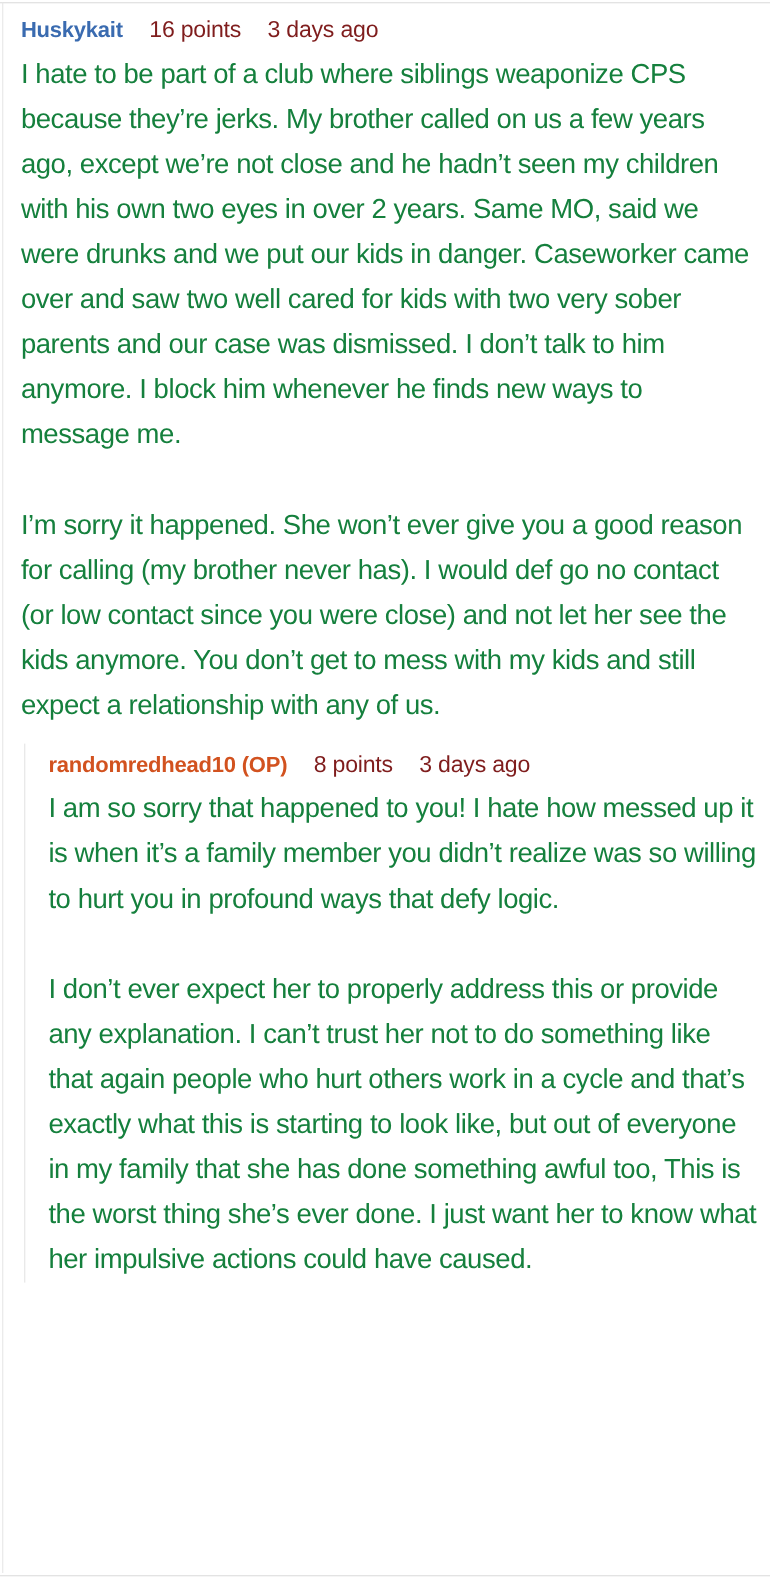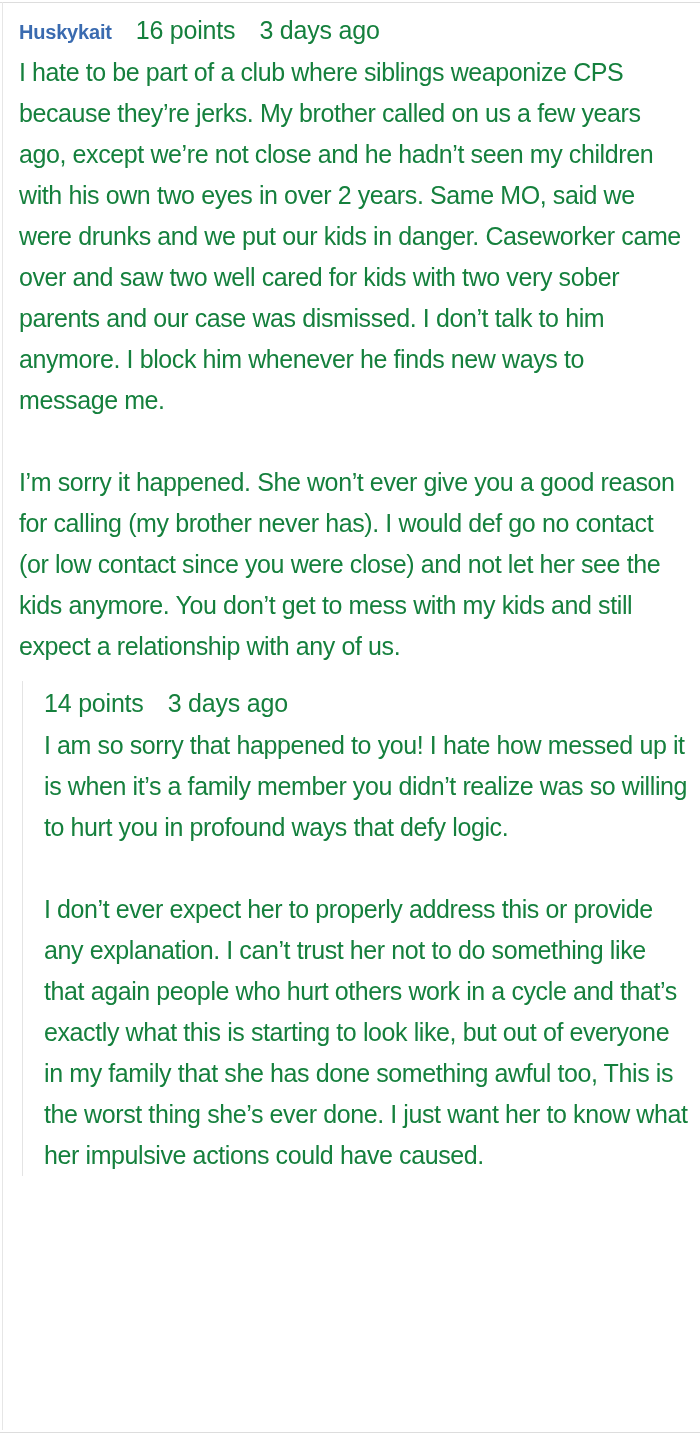--- a/index.html
+++ b/index.html
@@ -35,22 +35,22 @@
   .author {
     font-weight:bold;
     font-size:20px;
     text-decoration:none;
     cursor:pointer;
     letter-spacing:-0.2px;
   }
   .author.blue { color:#3a6bb0; }
   .author.orange { color:#d2521f; }
   .meta {
-    font-size:25px;
-    color:#15803d;
+    font-size:21px;
+    color:#7f1d1d;
     letter-spacing:-0.2px;
   }
   .comment-body {
     font-size:25px;
     line-height:41px;
     color:#15803d;
     letter-spacing:-0.4px;
     white-space:pre-line;
     font-stretch:condensed;
   }
@@ -75,21 +75,22 @@
         <span class="meta">16 points</span>
         <span class="meta">3 days ago</span>
       </div>
       <div class="comment-body">I hate to be part of a club where siblings weaponize CPS because they’re jerks. My brother called on us a few years ago, except we’re not close and he hadn’t seen my children with his own two eyes in over 2 years. Same MO, said we were drunks and we put our kids in danger. Caseworker came over and saw two well cared for kids with two very sober parents and our case was dismissed. I don’t talk to him anymore. I block him whenever he finds new ways to message me.
 
 I’m sorry it happened. She won’t ever give you a good reason for calling (my brother never has). I would def go no contact (or low contact since you were close) and not let her see the kids anymore. You don’t get to mess with my kids and still expect a relationship with any of us.</div>
     </div>
 
     <div class="reply">
       <div class="comment-header">
-        <span class="meta">14 points</span>
+        <a class="author orange">randomredhead10 (OP)</a>
+        <span class="meta">8 points</span>
         <span class="meta">3 days ago</span>
       </div>
       <div class="comment-body">I am so sorry that happened to you! I hate how messed up it is when it’s a family member you didn’t realize was so willing to hurt you in profound ways that defy logic.
 
 I don’t ever expect her to properly address this or provide any explanation. I can’t trust her not to do something like that again people who hurt others work in a cycle and that’s exactly what this is starting to look like, but out of everyone in my family that she has done something awful too, This is the worst thing she’s ever done. I just want her to know what her impulsive actions could have caused.</div>
     </div>
 
   </div>
 
   <div class="bottom-rule"></div>

